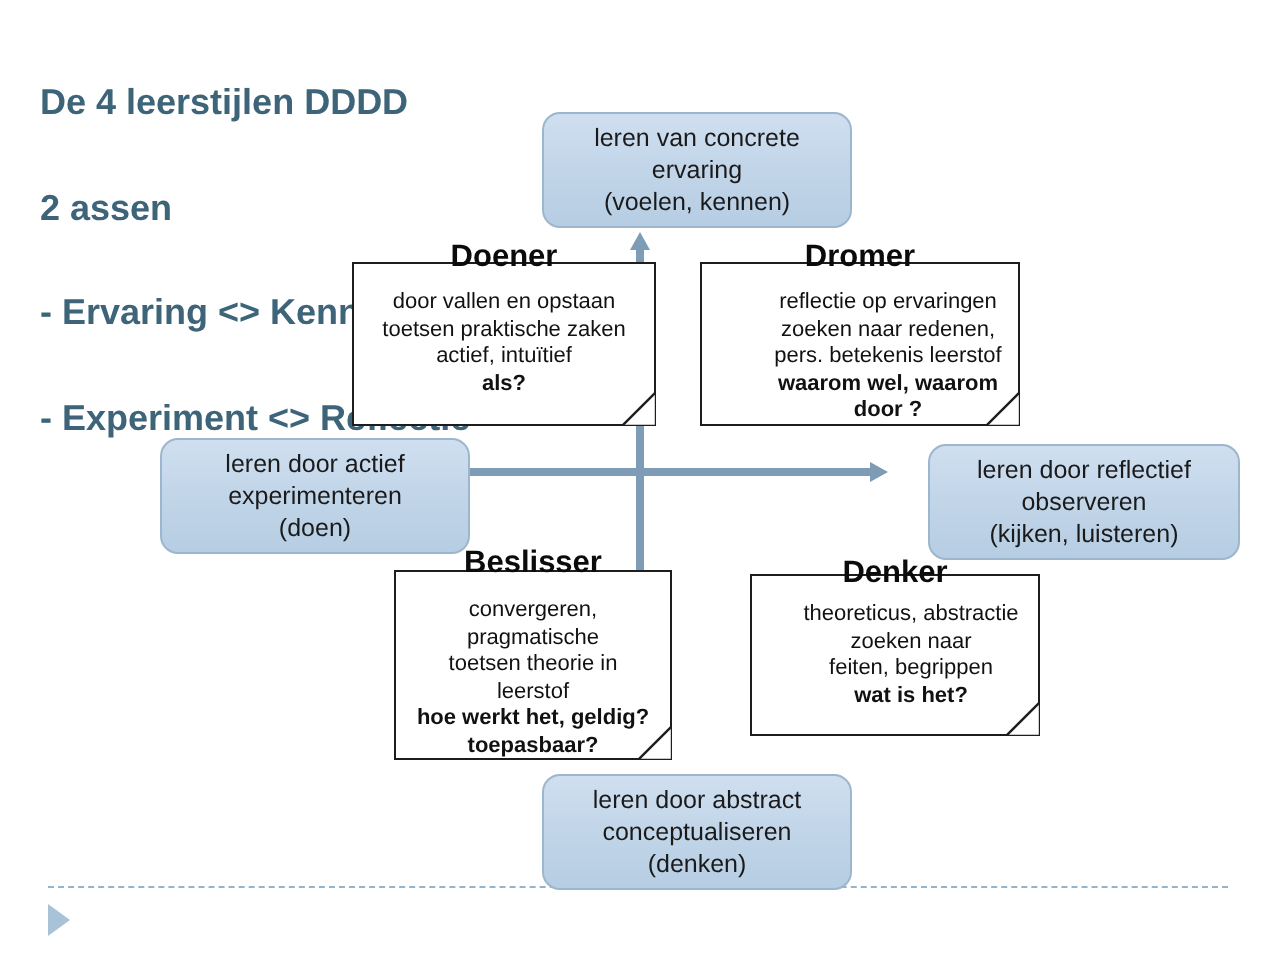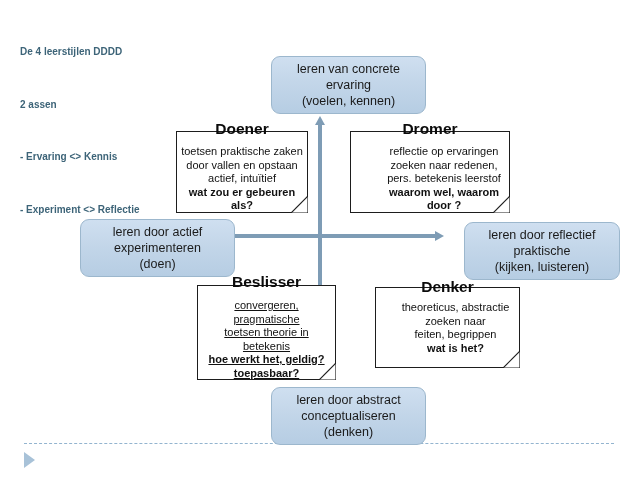--- a/index.html
+++ b/index.html
@@ -16,21 +16,21 @@
     font-family: "Liberation Sans", sans-serif;
   }
 
   
   #title-block {
     position: absolute;
     left: 20px;
     top: 8px;
     color: #3d6478;
     font-weight: bold;
-    font-size: 10px;
+    font-size: 18px;
     line-height: 17.5px;
     white-space: pre;
   }
   #title-block div { white-space: pre; }
 
   
   .blue-box {
     position: absolute;
     box-sizing: border-box;
     border: 1px solid #9cb7cd;
@@ -146,23 +146,23 @@
     z-index: 6;
     font-size: 15.5px;
     font-weight: bold;
     color: #0b0b0b;
     line-height: 19px;
     text-align: center;
   }
   .note .note-line { display: block; }
   .note .bold { font-weight: bold; }
 
-  #note-doener   { left: 176px; top: 131px; width: 132px; height: 82px; }
+  #note-doener   { left: 176px; top: 131px; width: 152px; height: 82px; }
   #note-dromer   { left: 350px; top: 131px; width: 160px; height: 82px; padding-left: 28px; }
-  #note-beslisser{ left: 197px; top: 285px; width: 139px; height: 95px; text-decoration: underline; }
+  #note-beslisser{ left: 197px; top: 285px; width: 139px; height: 95px; }
   #note-denker   { left: 375px; top: 287px; width: 145px; height: 81px; padding-left: 16px; }
 
   #note-doener   .note-title { top: -12px; }
   #note-dromer   .note-title { top: -12px; }
   #note-beslisser .note-title { top: -13px; }
   #note-denker   .note-title { top: -10px; }
 
   
   #bottom-rule {
     position: absolute;
@@ -211,21 +211,21 @@
     <span>
       <span>leren door actief</span>
       <span>experimenteren</span>
       <span>(doen)</span>
     </span>
   </div>
 
   <div class="blue-box" id="box-right">
     <span>
       <span>leren door reflectief</span>
-      <span>praktische</span>
+      <span>observeren</span>
       <span>(kijken, luisteren)</span>
     </span>
   </div>
 
   <div class="blue-box" id="box-bottom">
     <span>
       <span>leren door abstract</span>
       <span>conceptualiseren</span>
       <span>(denken)</span>
     </span>
@@ -233,24 +233,23 @@
 
   <div class="note" id="note-doener">
     <div class="note-shape"></div>
     <svg class="note-fold" viewBox="0 0 17 17">
       <polygon points="0,17 17,0 17,17" fill="#ffffff"></polygon>
       <polyline points="0,17 17,0" fill="none" stroke="#1d1d1d" stroke-width="1.2"></polyline>
       <polyline points="17,0 17,17 0,17" fill="none" stroke="#1d1d1d" stroke-width="1.2"></polyline>
     </svg>
     <div class="note-title">Doener</div>
     <div class="note-body">
+      <span class="note-line">door vallen en opstaan</span>
       <span class="note-line">toetsen praktische zaken</span>
-      <span class="note-line">door vallen en opstaan</span>
       <span class="note-line">actief, intuïtief</span>
-      <span class="note-line bold">wat zou er gebeuren</span>
       <span class="note-line bold">als?</span>
     </div>
   </div>
 
   <div class="note" id="note-dromer">
     <div class="note-shape"></div>
     <svg class="note-fold" viewBox="0 0 17 17">
       <polygon points="0,17 17,0 17,17" fill="#ffffff"></polygon>
       <polyline points="0,17 17,0" fill="none" stroke="#1d1d1d" stroke-width="1.2"></polyline>
       <polyline points="17,0 17,17 0,17" fill="none" stroke="#1d1d1d" stroke-width="1.2"></polyline>
@@ -270,21 +269,21 @@
     <svg class="note-fold" viewBox="0 0 17 17">
       <polygon points="0,17 17,0 17,17" fill="#ffffff"></polygon>
       <polyline points="0,17 17,0" fill="none" stroke="#1d1d1d" stroke-width="1.2"></polyline>
       <polyline points="17,0 17,17 0,17" fill="none" stroke="#1d1d1d" stroke-width="1.2"></polyline>
     </svg>
     <div class="note-title">Beslisser</div>
     <div class="note-body">
       <span class="note-line">convergeren,</span>
       <span class="note-line">pragmatische</span>
       <span class="note-line">toetsen theorie in</span>
-      <span class="note-line">betekenis</span>
+      <span class="note-line">leerstof</span>
       <span class="note-line bold">hoe werkt het, geldig?</span>
       <span class="note-line bold">toepasbaar?</span>
     </div>
   </div>
 
   <div class="note" id="note-denker">
     <div class="note-shape"></div>
     <svg class="note-fold" viewBox="0 0 17 17">
       <polygon points="0,17 17,0 17,17" fill="#ffffff"></polygon>
       <polyline points="0,17 17,0" fill="none" stroke="#1d1d1d" stroke-width="1.2"></polyline>

